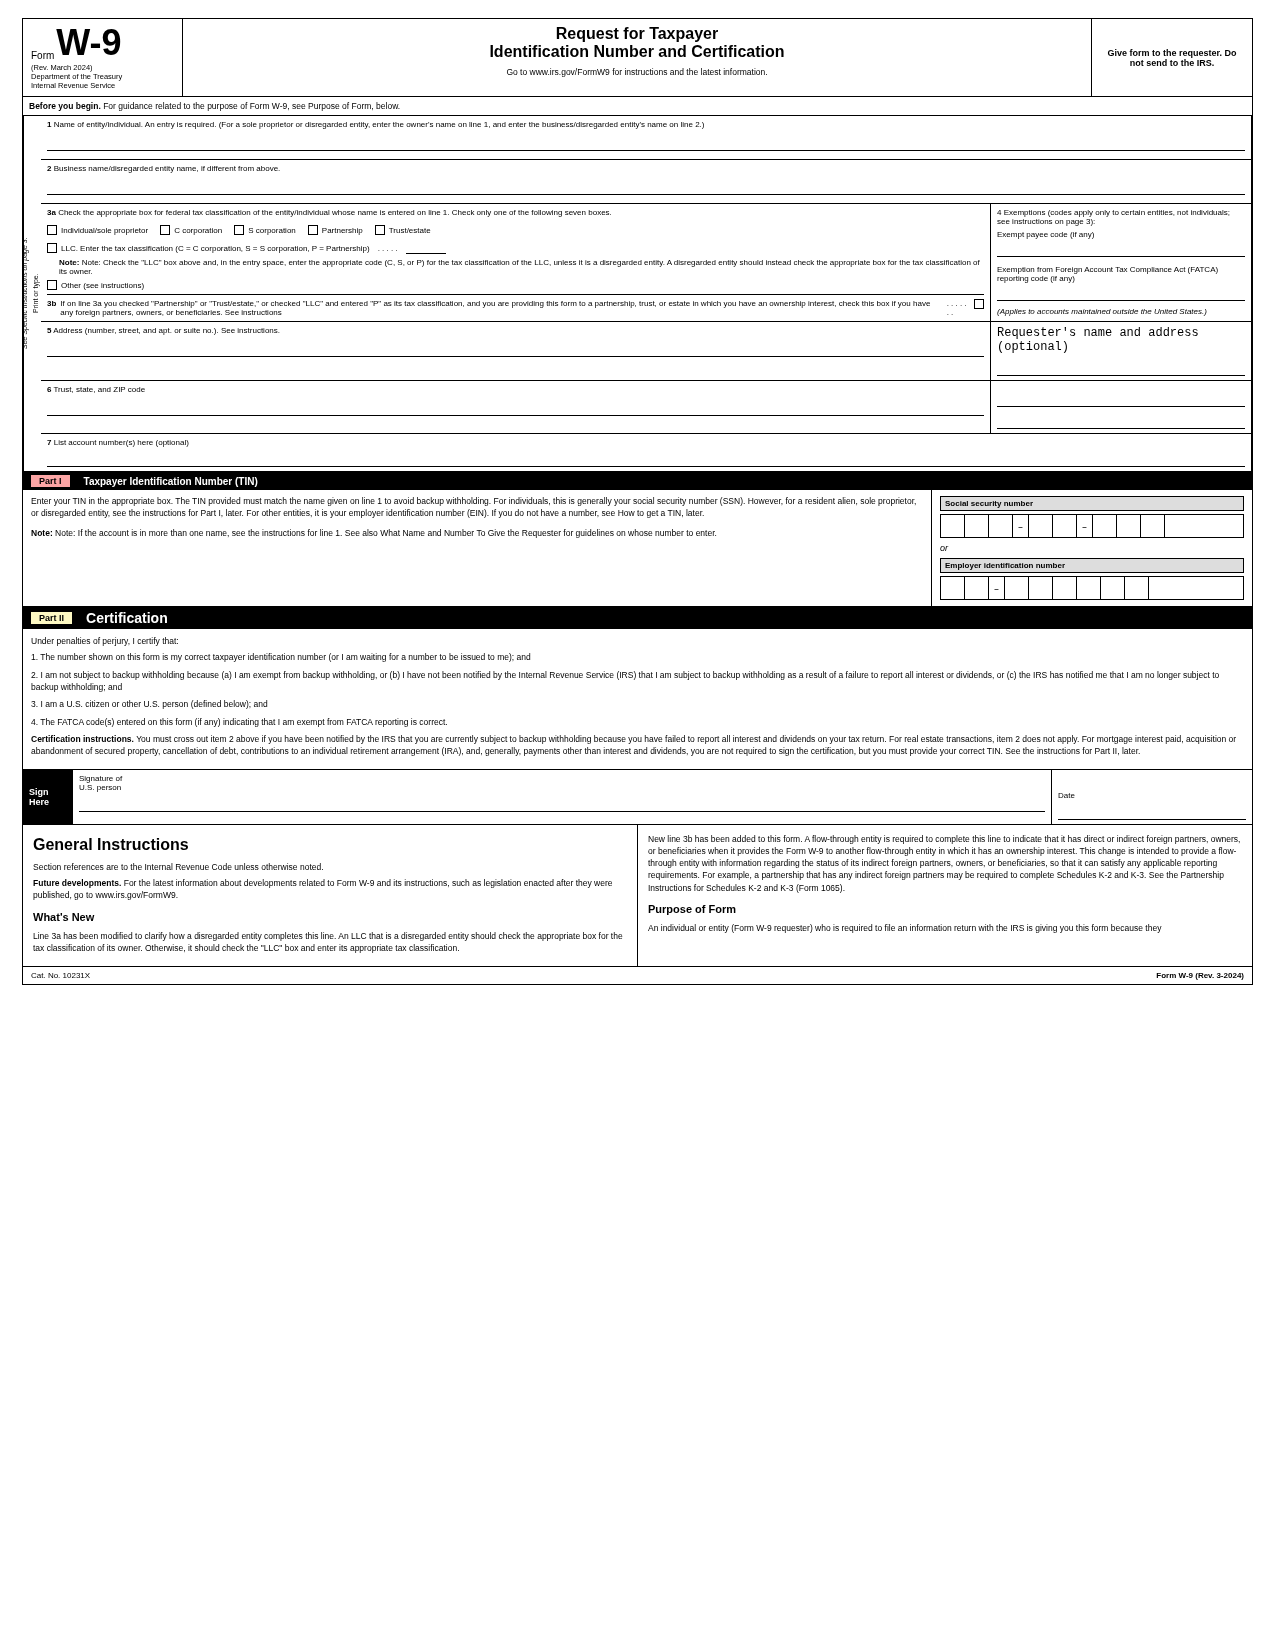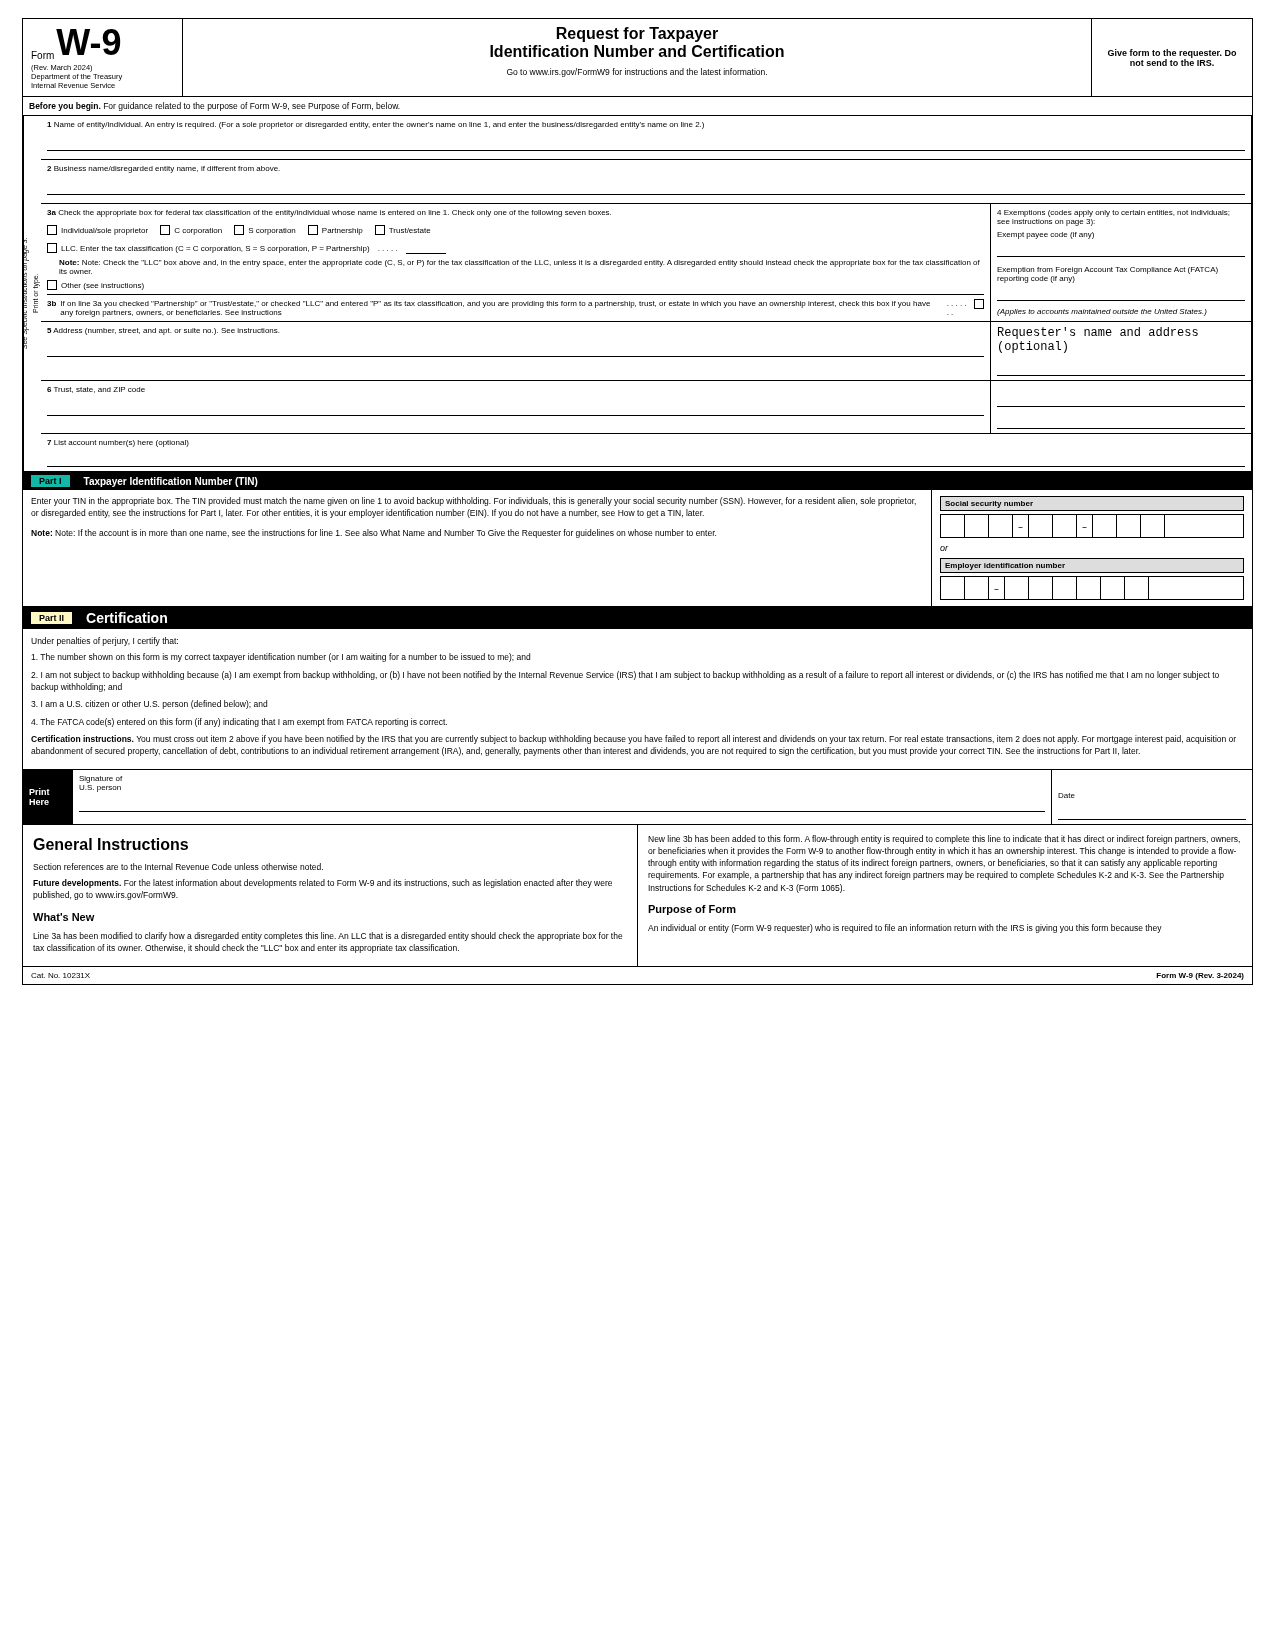--- a/index.html
+++ b/index.html
@@ -423,21 +423,21 @@
           <span class="bold">7</span>
           <span>List account number(s) here (optional)</span>
         </div>
         <div style="border-bottom:1px solid #000; height:16px; margin-top:4px;"></div>
       </div>
     </div>
   </div>
 
   <div class="part-wrapper">
     <div class="part-header-bar">
-      <span class="part-box" style="background:#14b8a6; color:#000; font-weight:bold; padding:1px 8px;">Part I</span>
+      <span class="part-box" style="background:#fca5a5; color:#000; font-weight:bold; padding:1px 8px;">Part I</span>
       <span style="color:#fff; font-weight:bold; font-size:10px;">Taxpayer Identification Number (TIN)</span>
     </div>
     <div class="part-i-content">
       <div class="part-i-left">
         <p style="margin-bottom:8px;">Enter your TIN in the appropriate box. The TIN provided must match the name given on line 1 to avoid backup withholding. For individuals, this is generally your social security number (SSN). However, for a resident alien, sole proprietor, or disregarded entity, see the instructions for Part I, later. For other entities, it is your employer identification number (EIN). If you do not have a number, see How to get a TIN, later.</p>
         <p>
           <span class="bold">Note:</span>
           <span>Note: If the account is in more than one name, see the instructions for line 1. See also What Name and Number To Give the Requester for guidelines on whose number to enter.</span>
         </p>
       </div>
@@ -492,21 +492,21 @@
       <p>3. I am a U.S. citizen or other U.S. person (defined below); and</p>
       <p>4. The FATCA code(s) entered on this form (if any) indicating that I am exempt from FATCA reporting is correct.</p>
       <p>
         <span class="bold">Certification instructions.</span>
         <span>You must cross out item 2 above if you have been notified by the IRS that you are currently subject to backup withholding because you have failed to report all interest and dividends on your tax return. For real estate transactions, item 2 does not apply. For mortgage interest paid, acquisition or abandonment of secured property, cancellation of debt, contributions to an individual retirement arrangement (IRA), and, generally, payments other than interest and dividends, you are not required to sign the certification, but you must provide your correct TIN. See the instructions for Part II, later.</span>
       </p>
     </div>
 
     <div class="sign-here">
       <div class="sign-label">
-        <span>Print</span>
+        <span>Sign</span>
         <span>Here</span>
       </div>
       <div class="sign-fields">
         <div class="sign-signature">
           <div style="font-size:8px;">Signature of</div>
           <div style="font-size:8px;">U.S. person</div>
           <div style="border-bottom:1px solid #000; height:20px;"></div>
         </div>
         <div class="sign-date">
           <div style="font-size:8px;">Date</div>

